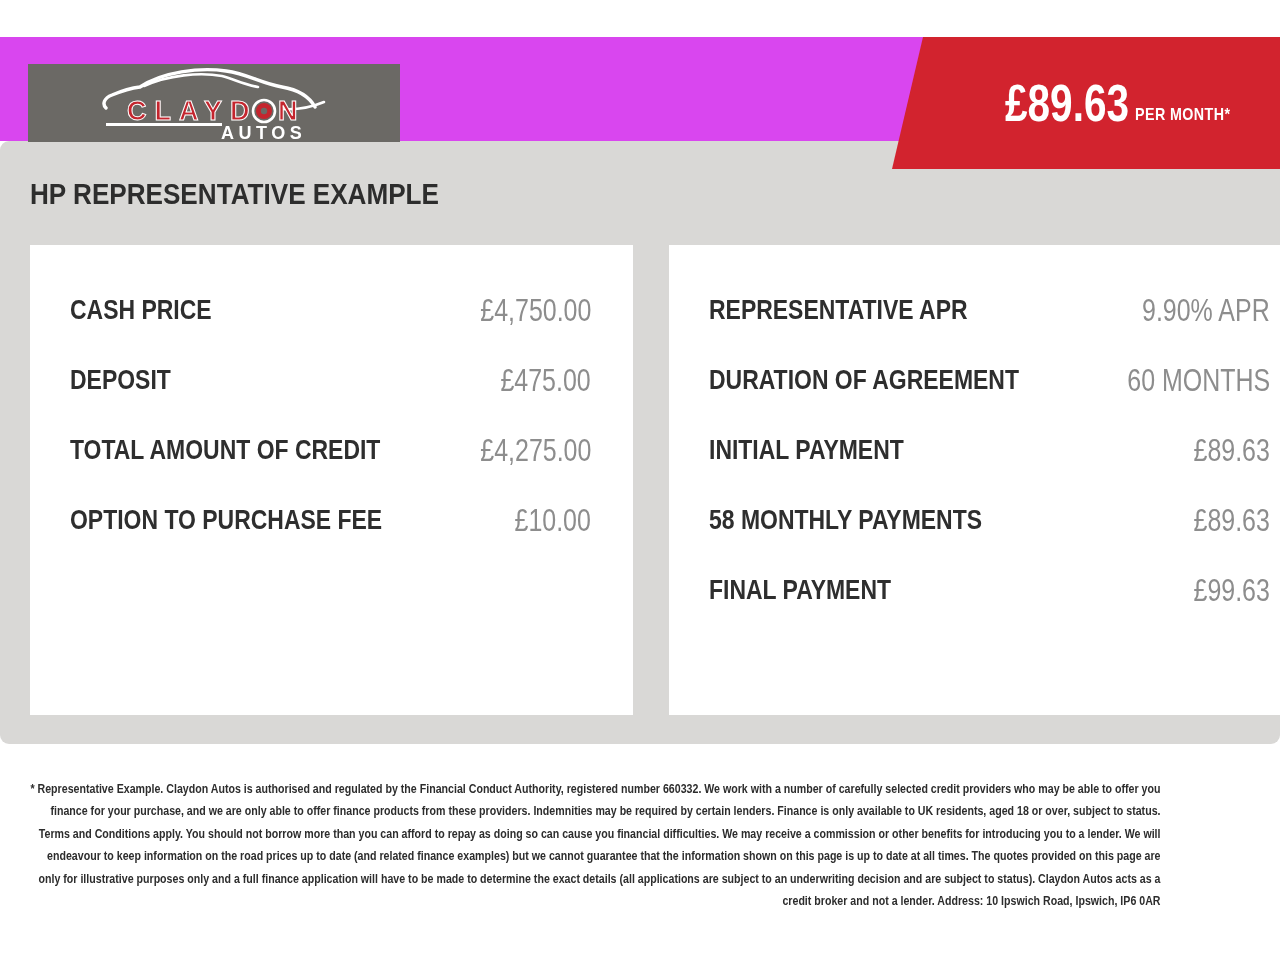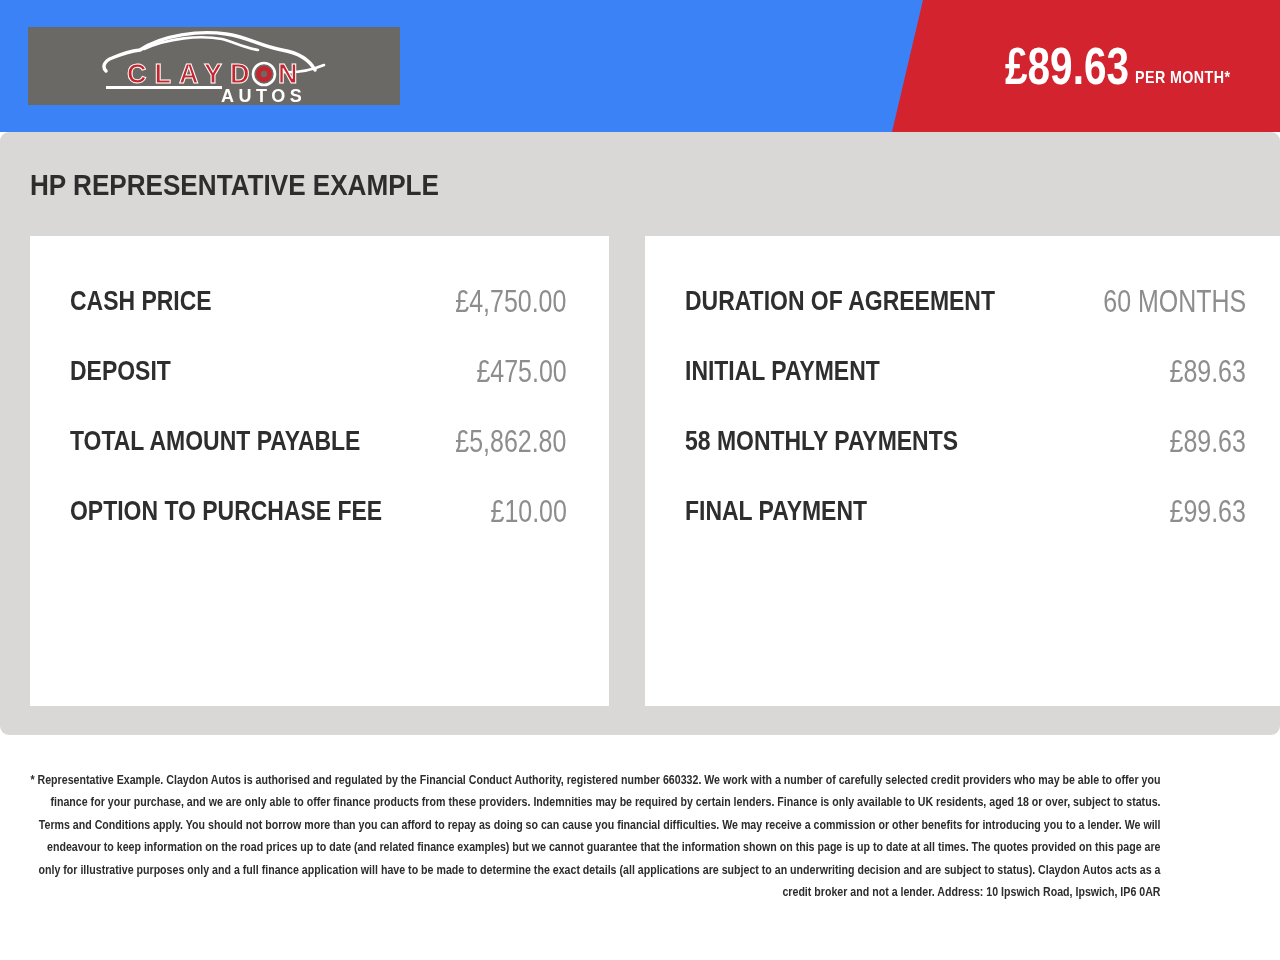--- a/index.html
+++ b/index.html
@@ -3,21 +3,21 @@
 <meta charset="utf-8">
 <style>
   html,body { margin:0; padding:0; background:#fff; }
   .page {
     position:relative; width:1280px; height:960px; overflow:hidden;
     background:#ffffff; font-family:"Liberation Sans", sans-serif;
     -webkit-font-smoothing:antialiased;
   }
 
   
-  .header { position:relative; height:132px; background:#3b82f6; }
+  .header { position:relative; height:104px; background:#d946ef;margin-top:37px; }
   .logo-box {
     position:absolute; left:28px; top:27px; width:372px; height:78px;
     background:#6b6965; overflow:hidden;
   }
   .price-shape {
     position:absolute; top:0; right:0; width:388px; height:132px;
     background:#d2232e;
     clip-path:polygon(31px 0, 100% 0, 100% 100%, 0 100%);
     display:flex; align-items:center; justify-content:center;
     color:#fff; padding-left:46px; box-sizing:border-box;
@@ -108,30 +108,34 @@
       <div class="card">
         <div class="row">
           <span class="row-label">CASH PRICE</span>
           <span class="row-value">£4,750.00</span>
         </div>
         <div class="row">
           <span class="row-label">DEPOSIT</span>
           <span class="row-value">£475.00</span>
         </div>
         <div class="row">
-          <span class="row-label">TOTAL AMOUNT PAYABLE</span>
-          <span class="row-value">£5,862.80</span>
+          <span class="row-label">TOTAL AMOUNT OF CREDIT</span>
+          <span class="row-value">£4,275.00</span>
         </div>
         <div class="row">
           <span class="row-label">OPTION TO PURCHASE FEE</span>
           <span class="row-value">£10.00</span>
         </div>
       </div>
 
       <div class="card">
+        <div class="row">
+          <span class="row-label">REPRESENTATIVE APR</span>
+          <span class="row-value">9.90% APR</span>
+        </div>
         <div class="row">
           <span class="row-label">DURATION OF AGREEMENT</span>
           <span class="row-value">60 MONTHS</span>
         </div>
         <div class="row">
           <span class="row-label">INITIAL PAYMENT</span>
           <span class="row-value">£89.63</span>
         </div>
         <div class="row">
           <span class="row-label">58 MONTHLY PAYMENTS</span>

